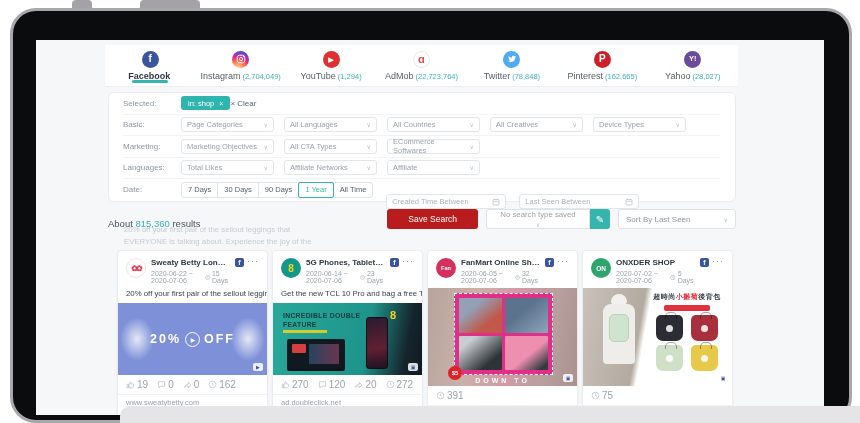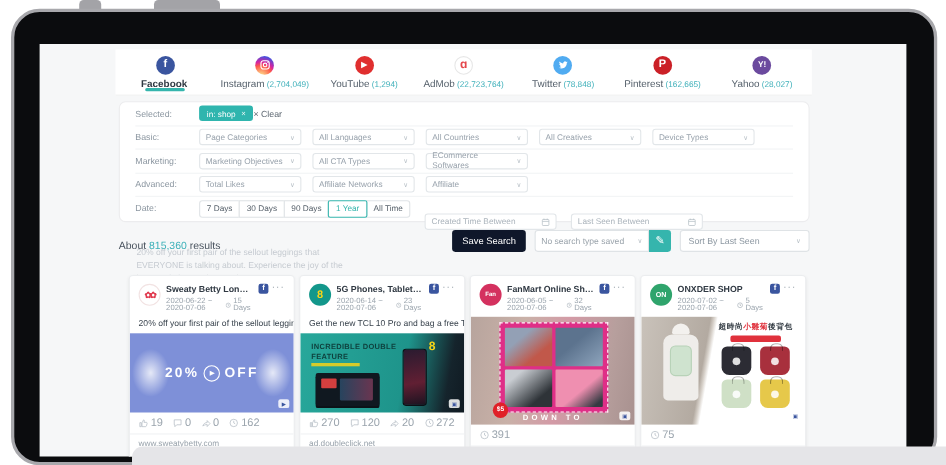--- a/index.html
+++ b/index.html
@@ -57,25 +57,25 @@
   .seg-btn.sel { border-color:#35b5ad; color:#35b5ad; position:relative; z-index:1; border-radius:2px; }
   .dinput { width:120px; height:15px; border:1px solid #e2e6e9; border-radius:3px; margin-left:13px;
     display:flex; align-items:center; justify-content:space-between; padding:0 5px;
     font-size:7.5px; color:#aab3bb; background:#fff;margin-top:24px; }
 
   
   .resrow { position:absolute; left:72px; top:167px; width:628px; height:22px; display:flex; align-items:flex-end; }
   .res-txt { font-size:9.5px; color:#49535e; }
   .res-txt b { color:#3bb0b8; font-weight:normal; }
   .res-right { margin-left:auto; display:flex; align-items:center; gap:8px; }
-  .save-btn { background:#0f172a; color:#fff; font-size:8.5px; padding:5px 9px; border-radius:3px; cursor:pointer; }
+  .save-btn { background:#b91c1c; color:#fff; font-size:8.5px; padding:5px 21px; border-radius:3px; cursor:pointer; }
   .saved-wrap { display:flex; }
   .saved-dd { width:104px; height:20px; border:1px solid #dfe3e6; border-radius:3px 0 0 3px; background:#fff;
     display:flex; align-items:center; justify-content:space-between; padding:0 5px;
-    font-size:7.8px; color:#9aa3ab; cursor:pointer; }
+    font-size:7.8px; color:#9aa3ab; cursor:pointer;flex-direction:column; }
   .pencil { width:20px; height:20px; background:#35b5ad; border-radius:0 3px 3px 0; color:#fff;
     font-size:10px; display:flex; align-items:center; justify-content:center; cursor:pointer; }
   .sort-dd { width:118px; height:20px; border:1px solid #dfe3e6; border-radius:3px; background:#fff;
     display:flex; align-items:center; justify-content:space-between; padding:0 7px;
     font-size:8px; color:#8c97a1; cursor:pointer; }
 
   
   .ghost { position:absolute; left:88px; top:184px; width:196px; font-size:7.8px; line-height:1.5;
     color:#c6cbd1; z-index:3; }
 
@@ -262,21 +262,21 @@
       <span class="dd">
           <span>All CTA Types</span>
           <span class="chev">∨</span>
         </span>
       <span class="dd">
           <span>ECommerce Softwares</span>
           <span class="chev">∨</span>
         </span>
     </div>
     <div class="frow">
-      <span class="flabel">Advanced:</span>
+      <span class="flabel">Languages:</span>
       <span class="dd">
           <span>Total Likes</span>
           <span class="chev">∨</span>
         </span>
       <span class="dd">
           <span>Affiliate Networks</span>
           <span class="chev">∨</span>
         </span>
       <span class="dd">
           <span>Affiliate</span>

